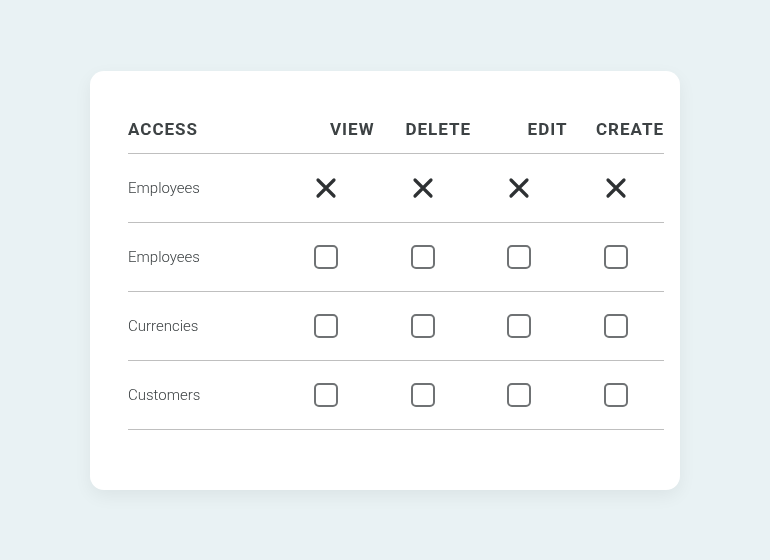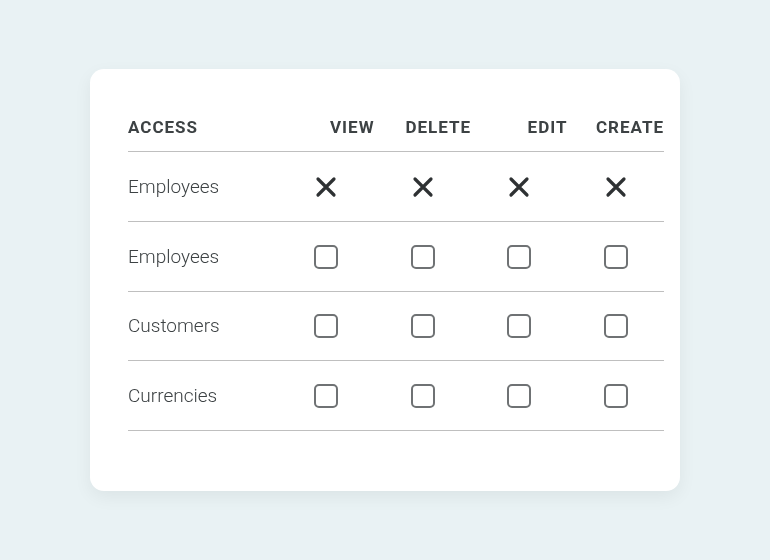--- a/index.html
+++ b/index.html
@@ -26,21 +26,21 @@
     font-size: 17px;
     font-weight: 700;
     letter-spacing: 1px;
     color: #3d4244;
     text-align: right;
     padding: 10px 0 14px 0;
     border-bottom: 1px solid #bfbfbf;
   }
   th:first-child { text-align: left; }
   td {
-    font-size: 19px;
+    font-size: 15px;
     font-weight: 300;
     color: #3d4244;
     text-align: center;
     padding: 22px 0;
     border-bottom: 1px solid #bfbfbf;
   }
   td:first-child { text-align: left; }
   .col-access { width: 28%; }
   .col-perm   { width: 18%; }
   .x-icon {
@@ -89,28 +89,28 @@
               </svg></span></td>
         </tr>
         <tr>
           <td>Employees</td>
           <td><span class="chk" role="checkbox" aria-checked="false"></span></td>
           <td><span class="chk" role="checkbox" aria-checked="false"></span></td>
           <td><span class="chk" role="checkbox" aria-checked="false"></span></td>
           <td><span class="chk" role="checkbox" aria-checked="false"></span></td>
         </tr>
         <tr>
-          <td>Customers</td>
+          <td>Currencies</td>
           <td><span class="chk" role="checkbox" aria-checked="false"></span></td>
           <td><span class="chk" role="checkbox" aria-checked="false"></span></td>
           <td><span class="chk" role="checkbox" aria-checked="false"></span></td>
           <td><span class="chk" role="checkbox" aria-checked="false"></span></td>
         </tr>
         <tr>
-          <td>Currencies</td>
+          <td>Customers</td>
           <td><span class="chk" role="checkbox" aria-checked="false"></span></td>
           <td><span class="chk" role="checkbox" aria-checked="false"></span></td>
           <td><span class="chk" role="checkbox" aria-checked="false"></span></td>
           <td><span class="chk" role="checkbox" aria-checked="false"></span></td>
         </tr>
       </tbody>
   </table>
 </div>
 
 </body></html>

